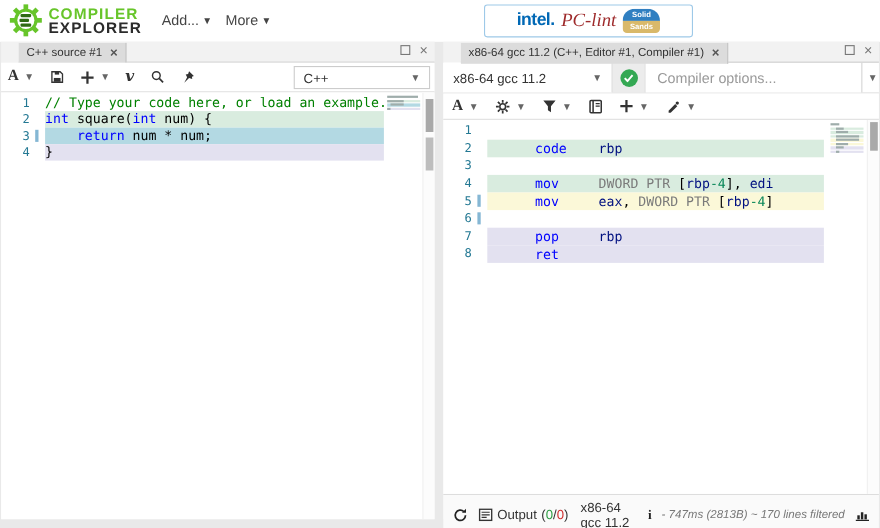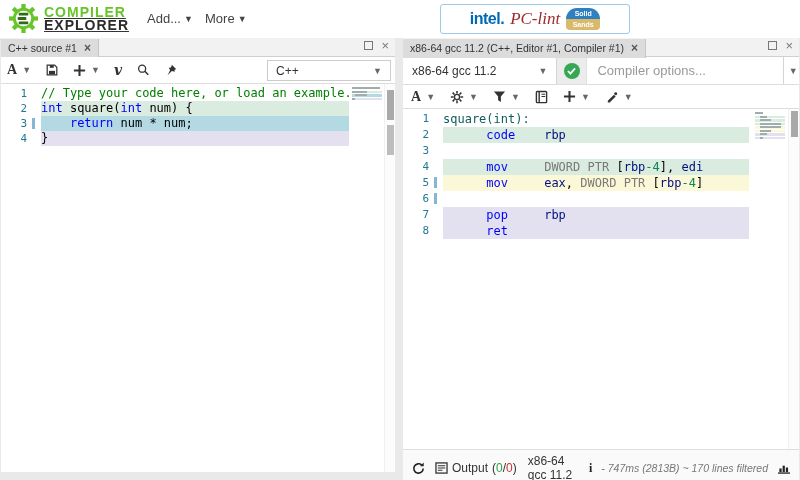--- a/index.html
+++ b/index.html
@@ -7,21 +7,21 @@
   body {
     position:relative; overflow:hidden;
     background:#e9e9e9;
     font-family:"Liberation Sans", sans-serif;
     color:#333;
   }
 
   
   .topnav { position:absolute; top:0; left:0; width:800px; height:38px; background:#ffffff; }
   .logo { position:absolute; left:8px; top:3px; display:flex; align-items:center; gap:5px; }
-  .logo-text { display:flex; flex-direction:column; line-height:13px; font-weight:bold; letter-spacing:1px; font-size:14px;text-decoration:underline; }
+  .logo-text { display:flex; flex-direction:column; line-height:13px; font-weight:bold; letter-spacing:1px; font-size:14px; }
   .logo-line1 { color:#67c52a; }
   .logo-line2 { color:#2b2b2b; }
   .nav-menu { position:absolute; top:11px; font-size:13px; color:#444; cursor:pointer; }
   .nav-menu .caret { color:#444; }
   .menu-add { left:147px; }
   .menu-more { left:205px; }
   .caret { font-size:9px; color:#666; margin-left:3px; vertical-align:1px; }
 
   .sponsor { position:absolute; left:440px; top:4px; width:190px; height:30px;
     border:1px solid #9ec9e8; border-radius:3px; background:#fff;
@@ -34,21 +34,21 @@
   .sp-badge .b-bot { background:#d9b96a; color:#fff; flex:1; }
 
   .nav-right { position:absolute; right:10px; top:11px; display:flex; gap:26px; font-size:13px; color:#555; }
   .nav-right > div { cursor:pointer; }
 
   
   .panel { position:absolute; top:38px; height:434px; background:#f2f2f2; }
   .panel-left { left:1px; width:394px; }
   .panel-right { left:403px; width:396px; }
 
-  .tabbar { height:19px; background:#f2f2f2; border-bottom:1px solid #cfcfcf; position:relative; }
+  .tabbar { height:19px; background:#f2f2f2; border-bottom:1px solid #cfcfcf; position:relative;margin-left:16px; }
   .tab { display:inline-flex; align-items:center; height:19px; padding:0 7px; gap:7px;
     background:#dcdcdc; border-right:1px solid #c6c6c6; font-size:10.5px; color:#333; cursor:pointer; white-space:nowrap; }
   .tab-close { color:#555; font-size:12px; font-weight:bold; line-height:1; cursor:pointer; }
   .win-controls { position:absolute; right:6px; top:3px; display:flex; align-items:center; gap:8px; }
   .win-max { width:9px; height:9px; border:1px solid #777; cursor:pointer; }
   .win-close { color:#777; font-size:13px; line-height:9px; cursor:pointer; }
 
   
   .toolbar { background:#fff; border-bottom:1px solid #ddd; display:flex; align-items:center; }
   .src-toolbar { height:27px; padding:0 6px; gap:14px; position:relative; }
@@ -331,21 +331,20 @@
           <circle cx="11.5" cy="4" r="1.6" fill="#333"></circle>
         </svg>
         <span class="caret">▼</span>
     </span>
   </div>
 
   <div class="editor asm-editor">
     <div>
         <div class="code-line">
           <span class="ln">1</span>
-          <span class="code"><span class="t-label">square(int):</span></span>
         </div>
         <div class="code-line bg-green">
           <span class="ln">2</span>
           <span class="code"><span class="t-plain">      </span><span class="t-op">code</span><span class="t-plain">    </span><span class="t-reg">rbp</span></span>
         </div>
         <div class="code-line bg-green">
           <span class="ln">3</span>
         </div>
         <div class="code-line bg-green">
           <span class="ln">4</span>

